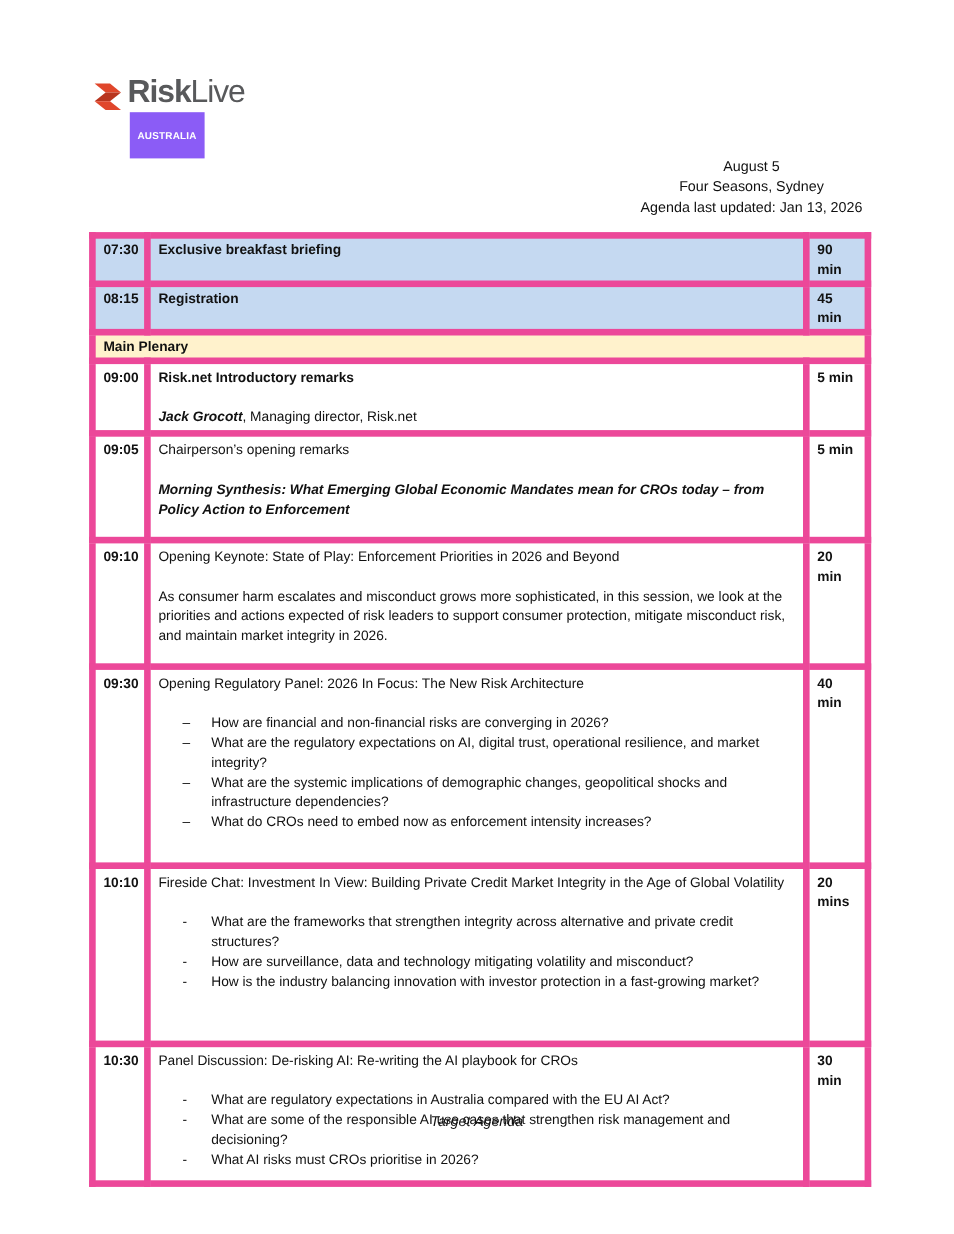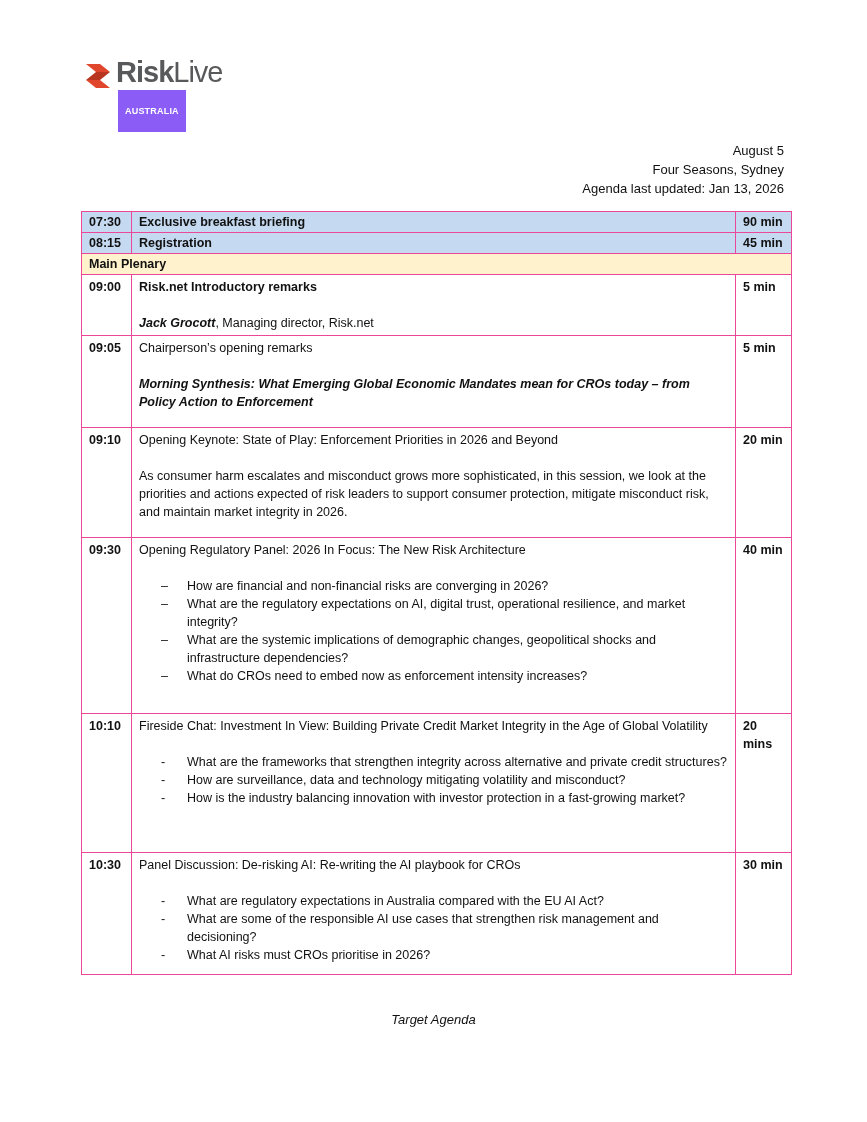--- a/index.html
+++ b/index.html
@@ -2,35 +2,35 @@
 <html><head>
 <meta charset="utf-8">
 <style>
   html, body { margin: 0; padding: 0; background: #ffffff; }
   body {
     width: 867px; height: 1122px; position: relative; overflow: hidden;
     font-family: "Liberation Sans", "DejaVu Sans", sans-serif;
     color: #111;
     font-size: 12.5px;
   }
-  .logo { position: absolute; left: 84px; top: 60px; width: 160px; height: 48px; }
+  .logo { position: absolute; left: 84px; top: 72px; width: 160px; height: 48px; }
   .logo-mark { position: absolute; left: 0; top: 2px; width: 30px; height: 28px; }
   .logo-text { position: absolute; left: 32px; top: -4px; font-size: 29px; letter-spacing: -1px; white-space: nowrap; }
   .logo-risk { font-weight: bold; color: #58595b; }
   .logo-live { color: #58595b; font-weight: normal; }
   .logo-badge {
     position: absolute; left: 34px; top: 30px; background: #8b5cf6; color: #fff;
     font-size: 9px; font-weight: bold; padding: 16px 7px; letter-spacing: 0.2px;
   }
-  .meta { position: absolute; right: 83px; top: 141px; text-align: right; font-size: 13px; line-height: 19px; }
+  .meta { position: absolute; right: 83px; top: 141px; text-align: center; font-size: 13px; line-height: 19px; }
   .agenda {
     position: absolute; left: 81px; top: 211px; width: 711px;
     border-collapse: collapse; table-layout: fixed; font-size: 12.5px;
   }
-  .agenda td { border: 1px solid #ec4899; vertical-align: top; padding: 3px 7px; line-height: 18px; }
+  .agenda td { border: 6px solid #ec4899; vertical-align: top; padding: 3px 7px; line-height: 18px; }
   .c-time { width: 50px; }
   .c-dur { width: 56px; }
   .row-blue td { background: #c5d9f1; font-weight: bold; padding: 1px 7px; }
   .row-section td { background: #fff2cc; font-weight: bold; text-align: left; padding: 1px 7px; }
   .title { font-weight: bold; }
   .time { font-weight: bold; }
   .dur { font-weight: bold; }
   .spacer { height: 18px; }
   .bold { font-weight: bold; font-style: italic; }
   ul.q { margin: 0; padding: 0 0 0 48px; list-style: none; }

